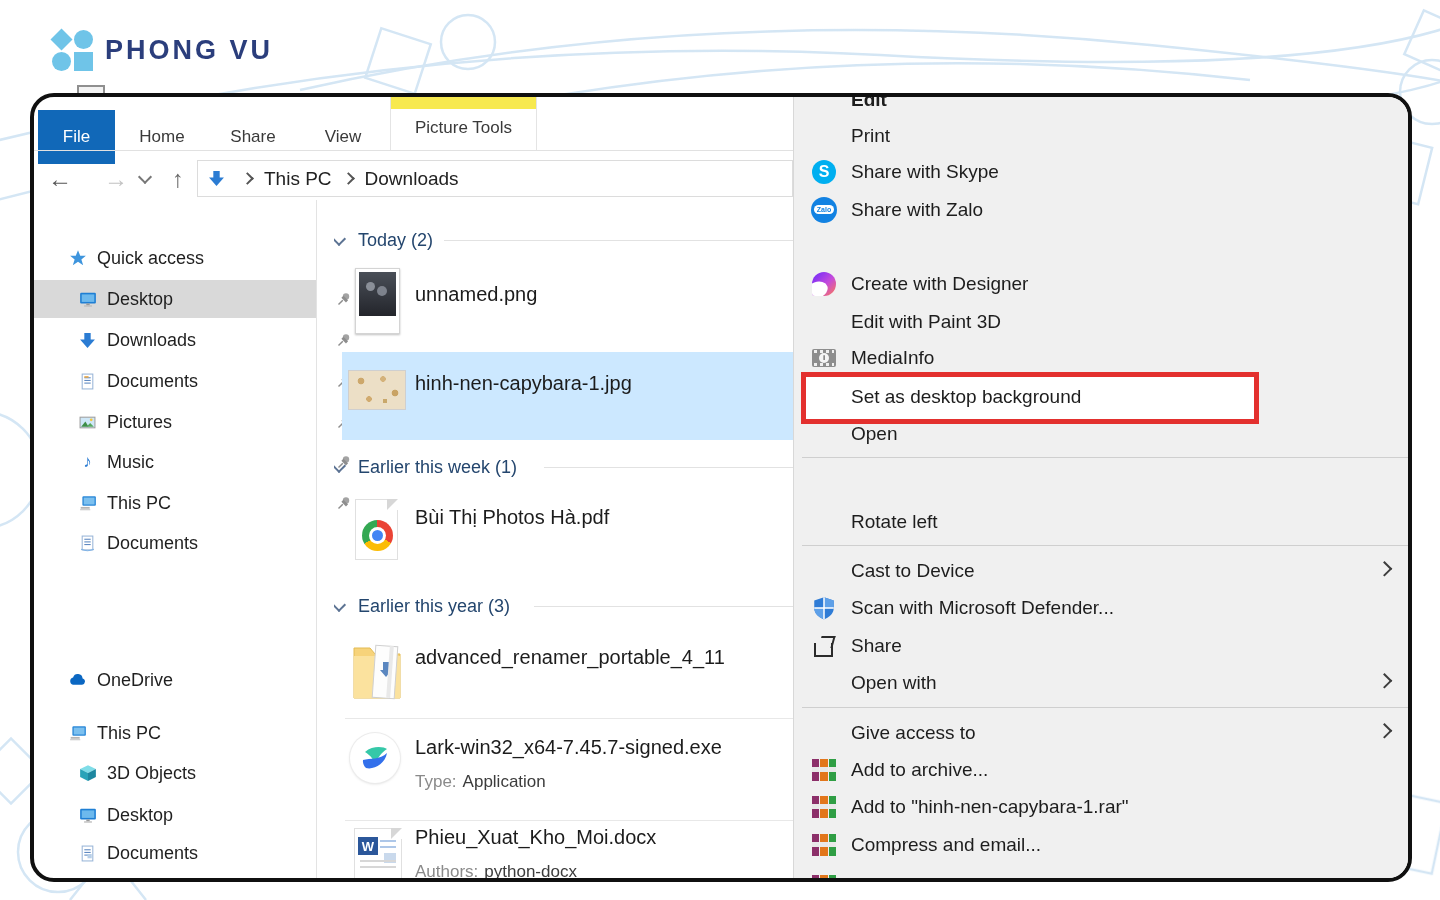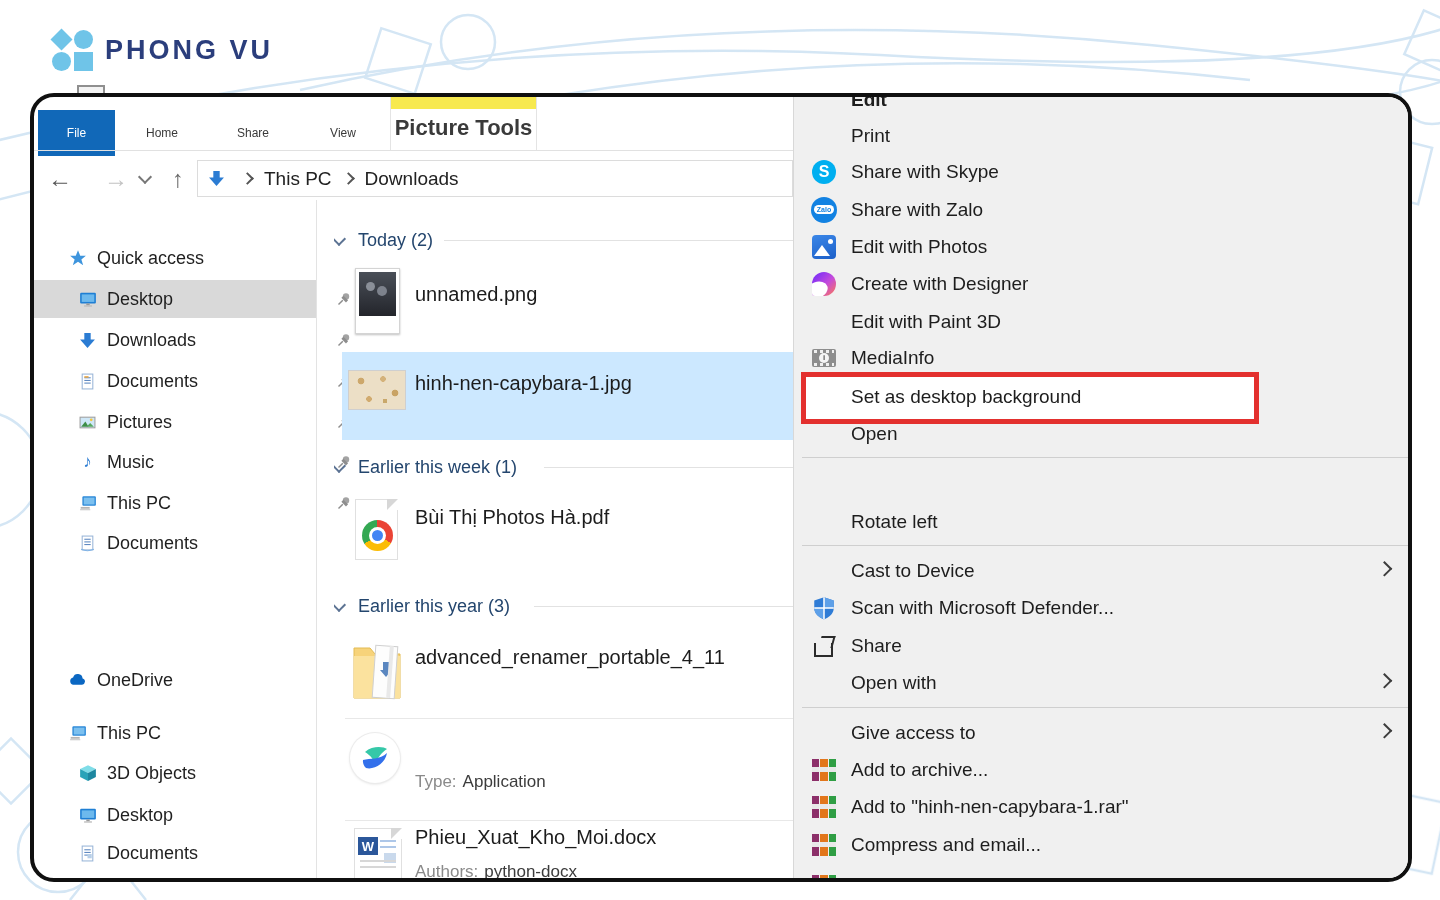--- a/index.html
+++ b/index.html
@@ -13,27 +13,27 @@
   .lg-diamond{transform:rotate(45deg) scale(.82);}
   .lg-circle{border-radius:50%;}
   .logo-text{font-size:27px;font-weight:bold;color:#2b3e7c;letter-spacing:3px;}
   
   .notch{position:absolute;left:77px;top:85px;width:24px;height:10px;border:2px solid #8f8f8f;background:#f3f3f3;z-index:1;}
   
   .window{position:absolute;left:30px;top:93px;width:1382px;height:789px;background:#fff;
     border:4px solid #101010;border-radius:24px;box-sizing:border-box;overflow:hidden;z-index:2;}
   .win-inner{position:absolute;inset:0;}
   
-  .tab{position:absolute;top:13px;height:46px;display:flex;align-items:center;justify-content:center;
-    font-size:12px;color:#3a3a3a;cursor:default;}
+  .tab{position:absolute;top:13px;height:54px;display:flex;align-items:center;justify-content:center;
+    font-size:17px;color:#3a3a3a;cursor:default;}
   .tab-file{background:#1168b8;color:#fff;}
   .pt-wrap{position:absolute;left:356px;top:0;width:147px;height:53px;background:#fff;
     border-left:1px solid #e4e4e4;border-right:1px solid #e4e4e4;box-sizing:border-box;}
   .pt-yellow{position:absolute;left:0;top:0;width:100%;height:12px;background:#f7e94f;}
-  .pt-label{position:absolute;left:0;top:12px;width:100%;height:38px;display:flex;align-items:center;justify-content:center;font-size:22px;color:#3a3a3a;font-weight:bold;}
+  .pt-label{position:absolute;left:0;top:12px;width:100%;height:38px;display:flex;align-items:center;justify-content:center;font-size:17px;color:#3a3a3a;}
   .tabrow-border{position:absolute;left:0;top:53px;width:760px;height:1px;background:#e1e1e1;}
   
   .navglyph{position:absolute;top:63px;height:37px;display:flex;align-items:center;font-size:24px;}
   .chev-down{width:8px;height:8px;border-left:2px solid #777;border-bottom:2px solid #777;transform:rotate(-45deg);margin-top:-4px;}
   .addressbar{position:absolute;left:163px;top:63px;width:596px;height:37px;background:#fff;border:1px solid #dcdcdc;
     box-sizing:border-box;display:flex;align-items:center;font-size:19px;color:#222;}
   .bc-chev{width:7px;height:7px;border-top:2px solid #555;border-right:2px solid #555;transform:rotate(45deg);margin:0 12px;}
   
   .side-sel{position:absolute;left:0;top:183px;width:282px;height:38px;background:#d9d9d9;}
   .side-item{position:absolute;height:38px;display:flex;align-items:center;font-size:18px;color:#1f1f1f;white-space:nowrap;}
@@ -408,20 +408,21 @@
     <div class="fname" style="left:81px;top:446px;">advanced_renamer_portable_4_11</div>
 
     <div class="rule" style="left:11px;top:518px;width:448px;background:#e8e8e8;"></div>
 
     <div class="larkc" style="left:16px;top:533px;">
       <svg width="30" height="30" viewBox="0 0 30 30">
         <path d="M5 9 C13 2 24 4 27 6 C21 10 17 15 15.5 22 C13 14 8 11 5 9 Z" fill="#35c8a8"></path>
         <path d="M3 17 C10 15 20 17 27 10 C25 21 14 27 6 25 C3.5 23 2.5 19 3 17 Z" fill="#3370eb"></path>
       </svg>
     </div>
+    <div class="fname" style="left:81px;top:536px;">Lark-win32_x64-7.45.7-signed.exe</div>
     <div class="fmeta" style="left:81px;top:572px;">
       <span class="ml">Type:</span><span class="mv">Application</span>
     </div>
 
     <div class="rule" style="left:11px;top:620px;width:448px;background:#e8e8e8;"></div>
 
     <div class="page" style="left:20px;top:628px;width:48px;height:58px;">
       <div class="fold"></div>
       <svg style="position:absolute;left:3px;top:8px;" width="42" height="40" viewBox="0 0 42 40">
         <line x1="22" y1="4" x2="38" y2="4" stroke="#aec7e8" stroke-width="2"></line>
@@ -458,26 +459,20 @@
 
     <div class="mi" style="top:94px;">
       <span class="ic">
             <span class="zaloic">
               <span class="bub">Zalo</span>
             </span>
           </span>
       <span class="lbl">Share with Zalo</span>
     </div>
 
-    <div class="mi" style="top:131px;">
-      <span class="ic">
-            <span class="photosic"></span>
-          </span>
-      <span class="lbl">Edit with Photos</span>
-    </div>
 
     <div class="mi" style="top:168px;">
       <span class="ic">
             <span class="designeric"></span>
           </span>
       <span class="lbl">Create with Designer</span>
     </div>
 
     <div class="mi" style="top:206px;">
       <span class="lbl">Edit with Paint 3D</span>

